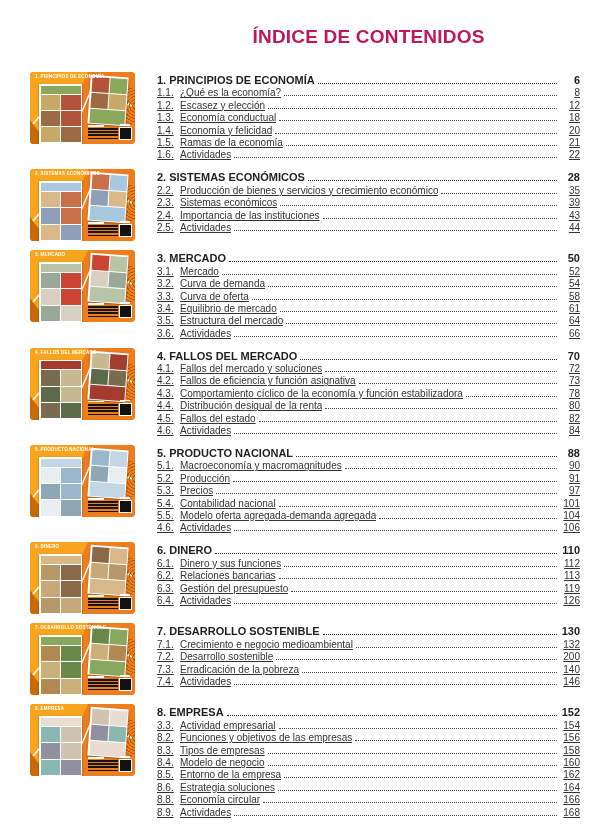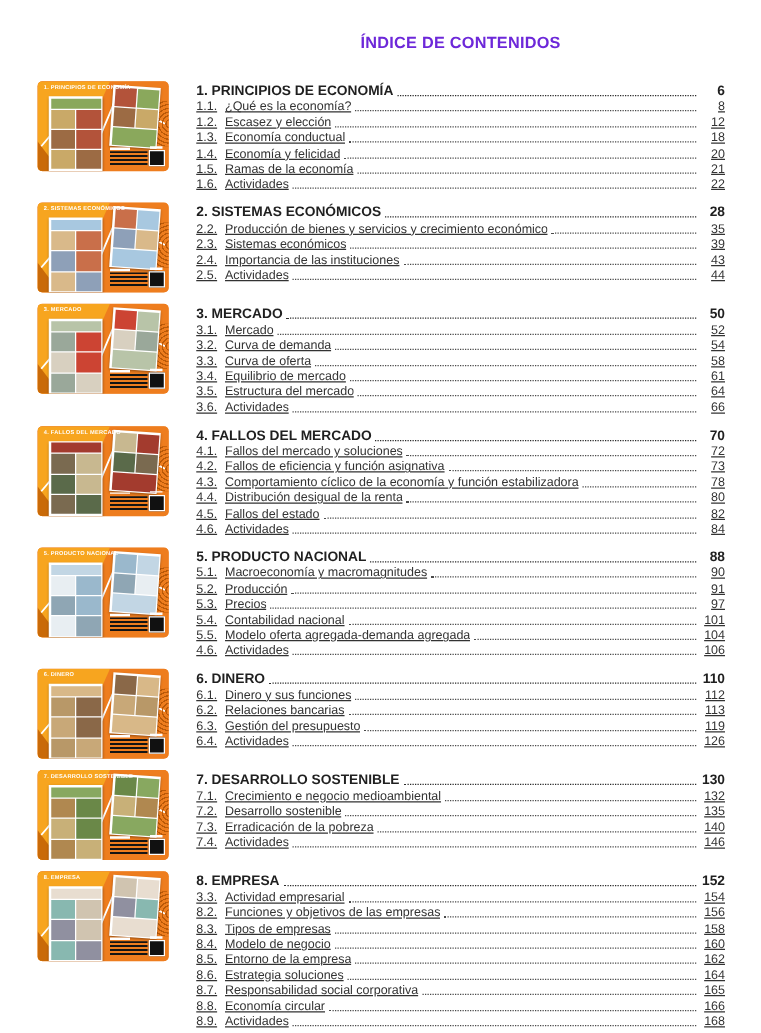--- a/index.html
+++ b/index.html
@@ -9,24 +9,24 @@
     background:#ffffff;
     font-family:"Liberation Sans", sans-serif;
     overflow:hidden;
     box-sizing:border-box;
     padding:26px 29px 0 30px;
   }
   .title{
     margin:0 0 24px 0;
     padding-left:127px;
     text-align:center;
-    font-size:13px;
+    font-size:19px;
     font-weight:bold;
     letter-spacing:.2px;
-    color:#6d28d9;
+    color:#be185d;
   }
   
   .chapter-row{display:flex;align-items:flex-start;margin-bottom:9px;}
   .thumb-col{width:127px;flex:none;}
   .toc-col{flex:1;min-width:0;}
 
   
   .toc-line{display:flex;align-items:flex-end;color:#333333;cursor:pointer;}
   .leader{flex:1;border-bottom:1.4px dotted #4a4a4a;margin:0 3px 2px 3px;min-width:8px;}
   .pagenum{flex:none;min-width:20px;text-align:right;}
@@ -603,21 +603,21 @@
     <span class="i-num">7.1.</span>
     <span class="i-title">Crecimiento e negocio medioambiental</span>
     <span class="leader"></span>
     <span class="pagenum">132</span>
   </div>
 
   <div class="toc-line toc-item">
     <span class="i-num">7.2.</span>
     <span class="i-title">Desarrollo sostenible</span>
     <span class="leader"></span>
-    <span class="pagenum">135</span>
+    <span class="pagenum">200</span>
   </div>
 
   <div class="toc-line toc-item">
     <span class="i-num">7.3.</span>
     <span class="i-title">Erradicación de la pobreza</span>
     <span class="leader"></span>
     <span class="pagenum">140</span>
   </div>
 
   <div class="toc-line toc-item">
@@ -703,26 +703,20 @@
     <span class="pagenum">162</span>
   </div>
 
   <div class="toc-line toc-item">
     <span class="i-num">8.6.</span>
     <span class="i-title">Estrategia soluciones</span>
     <span class="leader"></span>
     <span class="pagenum">164</span>
   </div>
 
-  <div class="toc-line toc-item">
-    <span class="i-num">8.7.</span>
-    <span class="i-title">Responsabilidad social corporativa</span>
-    <span class="leader"></span>
-    <span class="pagenum">165</span>
-  </div>
 
   <div class="toc-line toc-item">
     <span class="i-num">8.8.</span>
     <span class="i-title">Economía circular</span>
     <span class="leader"></span>
     <span class="pagenum">166</span>
   </div>
 
   <div class="toc-line toc-item">
     <span class="i-num">8.9.</span>

